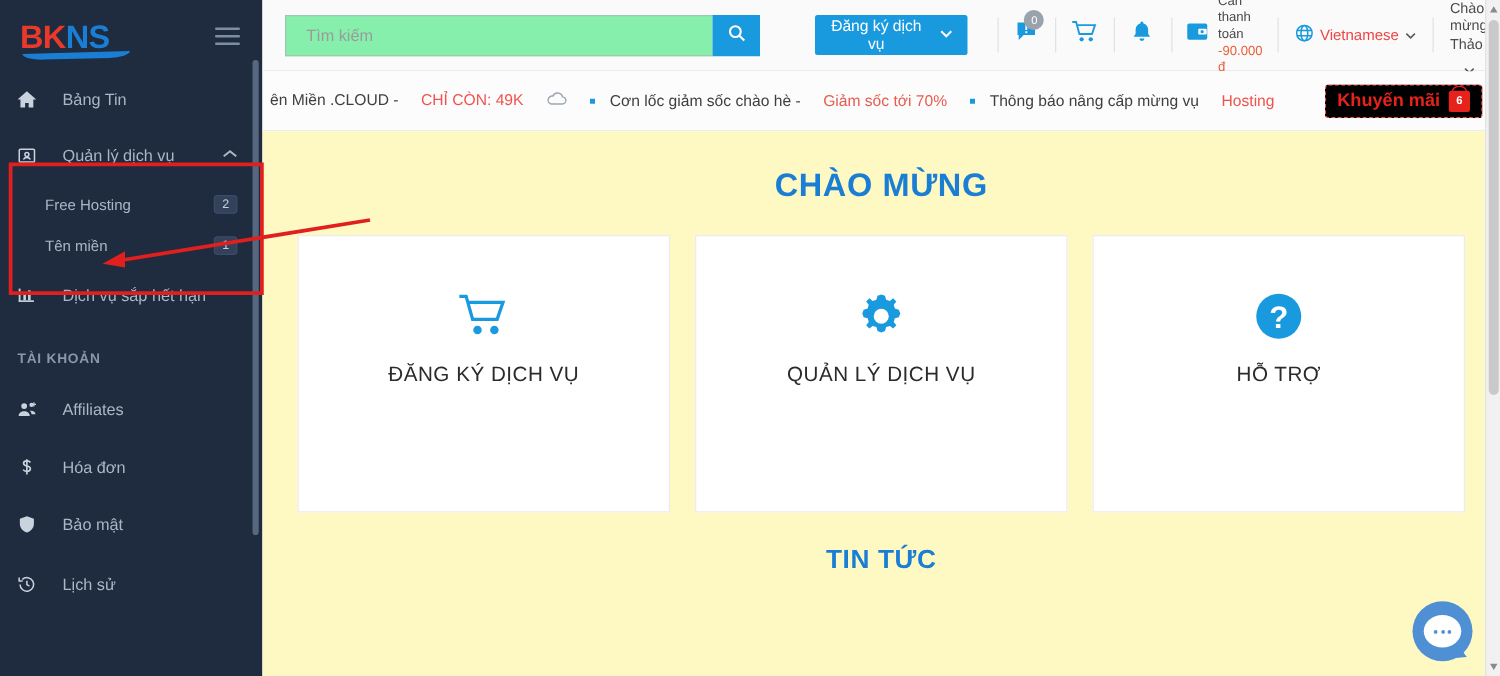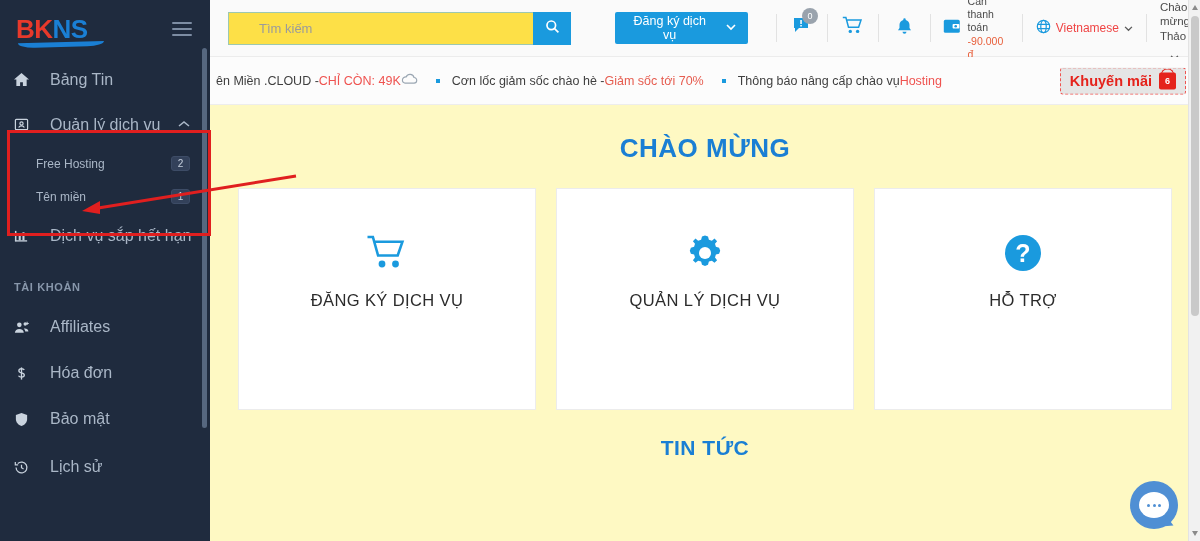--- a/index.html
+++ b/index.html
@@ -37,21 +37,21 @@
   .hamburger span { display: block; width: 20px; height: 2px; background: #7d8da3; border-radius: 1px; }
 
   .nav-section-title {
     color: #8897ab; font-size: 11px; font-weight: bold;
     letter-spacing: 0.6px; padding: 14px 0 10px 14px;
     text-transform: uppercase;
   }
   .nav-item {
     display: flex; align-items: center;
     height: 45px; padding: 0 14px 0 14px;
-    color: #aab7c7; font-size: 16px;
+    color: #aab7c7; font-size: 13px;
     cursor: pointer; position: relative;
   }
   .nav-item .nav-ico {
     width: 22px; display: inline-flex; align-items: center; justify-content: flex-start;
     color: #c9d3de; flex: 0 0 22px;
   }
   .nav-item .nav-label { margin-left: 14px; white-space: nowrap; }
   .nav-item .chevron {
     position: absolute; right: 20px; color: #aab7c7;
     font-size: 11px; line-height: 1;
@@ -78,26 +78,26 @@
   .main { flex: 1; height: 541px; position: relative; background: #fdfdfd; overflow: hidden; }
 
   .topbar {
     height: 57px; background: #fafafa;
     display: flex; align-items: center;
     border-bottom: 1px solid #ececec;
     padding-left: 18px;
   }
   .search-wrap { display: flex; height: 33px; }
   .search-input {
-    width: 305px; height: 33px;
+    width: 342px; height: 33px;
     border: 1px solid #9dc8b0;
     border-right: none;
-    padding: 0 30px;
+    padding: 0 16px;
     font-size: 13px; color: #333;
-    background: #fde047; outline: none;
+    background: #86efac; outline: none;
     font-family: "Liberation Sans", sans-serif;
   }
   .search-input::placeholder { color: #9b9b9b; }
   .search-btn {
     width: 38px; height: 33px; background: #1a9ade;
     border: none; color: #fff; cursor: pointer;
     display: flex; align-items: center; justify-content: center;
   }
   .reg-btn {
     margin-left: 44px;
@@ -139,31 +139,31 @@
   }
 
   
   .promo {
     height: 48px; background: #fcfcfc;
     border-bottom: 1px solid #ededed;
     display: flex; align-items: center;
     font-size: 12.5px; color: #3f3f3f;
     padding-left: 6px; position: relative; overflow: hidden;
   }
-  .promo-item { display: flex; align-items: center; gap: 0; white-space: nowrap; }
+  .promo-item { display: flex; align-items: flex-start; gap: 18px; white-space: nowrap; }
   .promo-dot { width: 4px; height: 4px; background: #1a9ade; display: inline-block; margin: 0 12px 0 18px; }
   .promo-red { color: #ef5350; }
   .promo-blue { color: #e65c4f; }
   .link-host { color: #ef5350; }
   .promo-btn {
     position: absolute; right: 14px; top: 50%; transform: translateY(-50%);
     border: 1px dashed #ef5350; border-radius: 3px;
     padding: 4px 9px; display: flex; align-items: center; gap: 7px;
     color: #e5231c; font-size: 14.5px; font-weight: bold; cursor: pointer;
-    background: #e5e5e5;
+    background: #000000;
   }
   .gift {
     width: 17px; height: 17px; background: #e5231c; border-radius: 2px;
     position: relative; display: flex; align-items: center; justify-content: center;
     color: #fff; font-size: 9px; font-weight: bold;
   }
   .gift::before {
     content: ""; position: absolute; top: -4px; left: 2px; right: 2px;
     height: 5px; border: 1.5px solid #e5231c; border-bottom: none;
     border-radius: 6px 6px 0 0;
@@ -471,21 +471,21 @@
           </svg>
         </span>
       </div>
       <span class="promo-dot"></span>
       <div class="promo-item">
         <span>Cơn lốc giảm sốc chào hè - </span>
         <span class="promo-blue">Giảm sốc tới 70%</span>
       </div>
       <span class="promo-dot"></span>
       <div class="promo-item">
-        <span>Thông báo nâng cấp chào vụ </span>
+        <span>Thông báo nâng cấp mừng vụ </span>
         <span class="link-host">Hosting</span>
       </div>
 
       <div class="promo-btn">
         <span>Khuyến mãi</span>
         <span class="gift">
           <span>6</span>
         </span>
       </div>
     </div>

